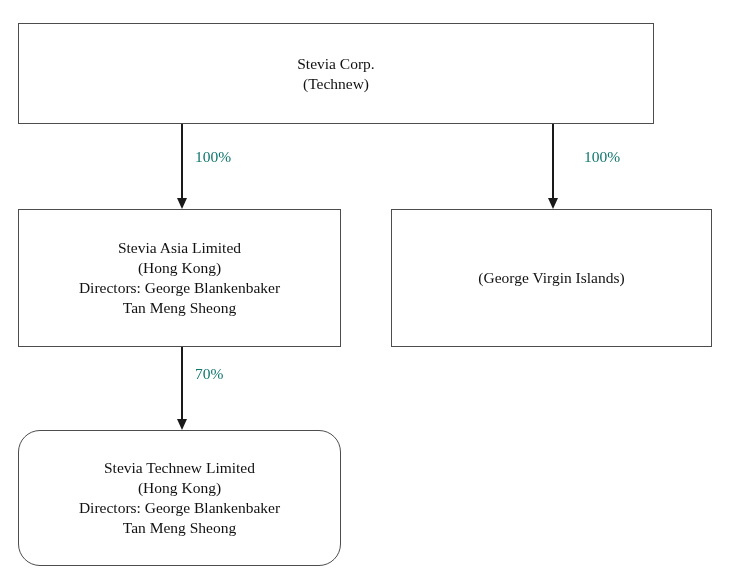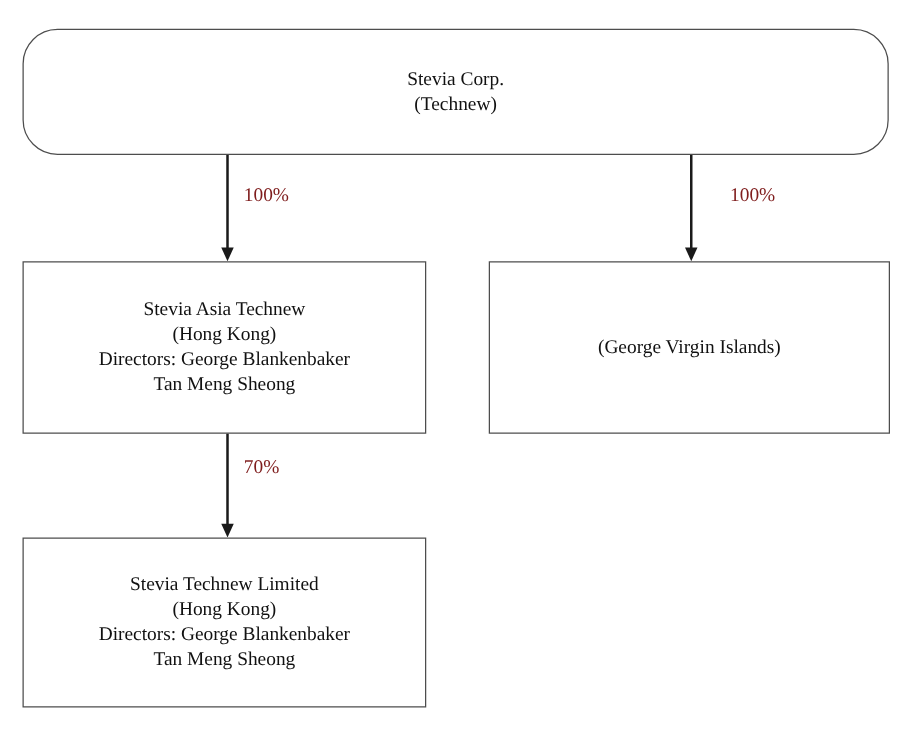--- a/index.html
+++ b/index.html
@@ -30,24 +30,24 @@
     text-align: center;
   }
   .org-box .line {
     display: block;
     font-size: 15.5px;
     line-height: 20px;
     white-space: nowrap;
     color: #111111;
   }
   
-  #box-parent   { left: 18px;  top: 23px;  width: 693px; height: 101px; border-radius: 28px; }
+  #box-parent   { left: 18px;  top: 23px;  width: 636px; height: 101px; }
   #box-asia     { left: 18px;  top: 209px; width: 323px; height: 138px; }
   #box-ventures { left: 391px; top: 209px; width: 321px; height: 138px; }
-  #box-technew  { left: 18px;  top: 430px; width: 323px; height: 136px; }
+  #box-technew  { left: 18px;  top: 430px; width: 323px; height: 136px; border-radius: 22px; }
 
   
   .connector {
     position: absolute;
   }
   .connector .stem {
     position: absolute;
     left: 0;
     top: 0;
     width: 1.5px;
@@ -72,21 +72,21 @@
   #conn-parent-ventures .head { top: 74px; }
 
   #conn-asia-technew .stem { height: 73px; }
   #conn-asia-technew .head { top: 72px; }
 
   
   .edge-label {
     position: absolute;
     font-size: 15.5px;
     line-height: 18px;
-    color: #7f1d1d;
+    color: #0f766e;
     white-space: nowrap;
   }
   #label-parent-asia     { left: 195px; top: 148px; }
   #label-parent-ventures { left: 584px; top: 148px; }
   #label-asia-technew    { left: 195px; top: 365px; }
 </style>
 </head>
 <body>
 
 <div id="chart-canvas">
@@ -102,21 +102,21 @@
   </div>
   <span class="edge-label" id="label-parent-asia">100%</span>
 
   <div class="connector" id="conn-parent-ventures">
     <span class="stem"></span>
     <span class="head"></span>
   </div>
   <span class="edge-label" id="label-parent-ventures">100%</span>
 
   <div class="org-box" id="box-asia">
-    <span class="line">Stevia Asia Technew</span>
+    <span class="line">Stevia Asia Limited</span>
     <span class="line">(Hong Kong)</span>
     <span class="line">Directors: George Blankenbaker</span>
     <span class="line">Tan Meng Sheong</span>
   </div>
 
   <div class="org-box" id="box-ventures">
     <span class="line">(George Virgin Islands)</span>
   </div>
 
   <div class="connector" id="conn-asia-technew">

